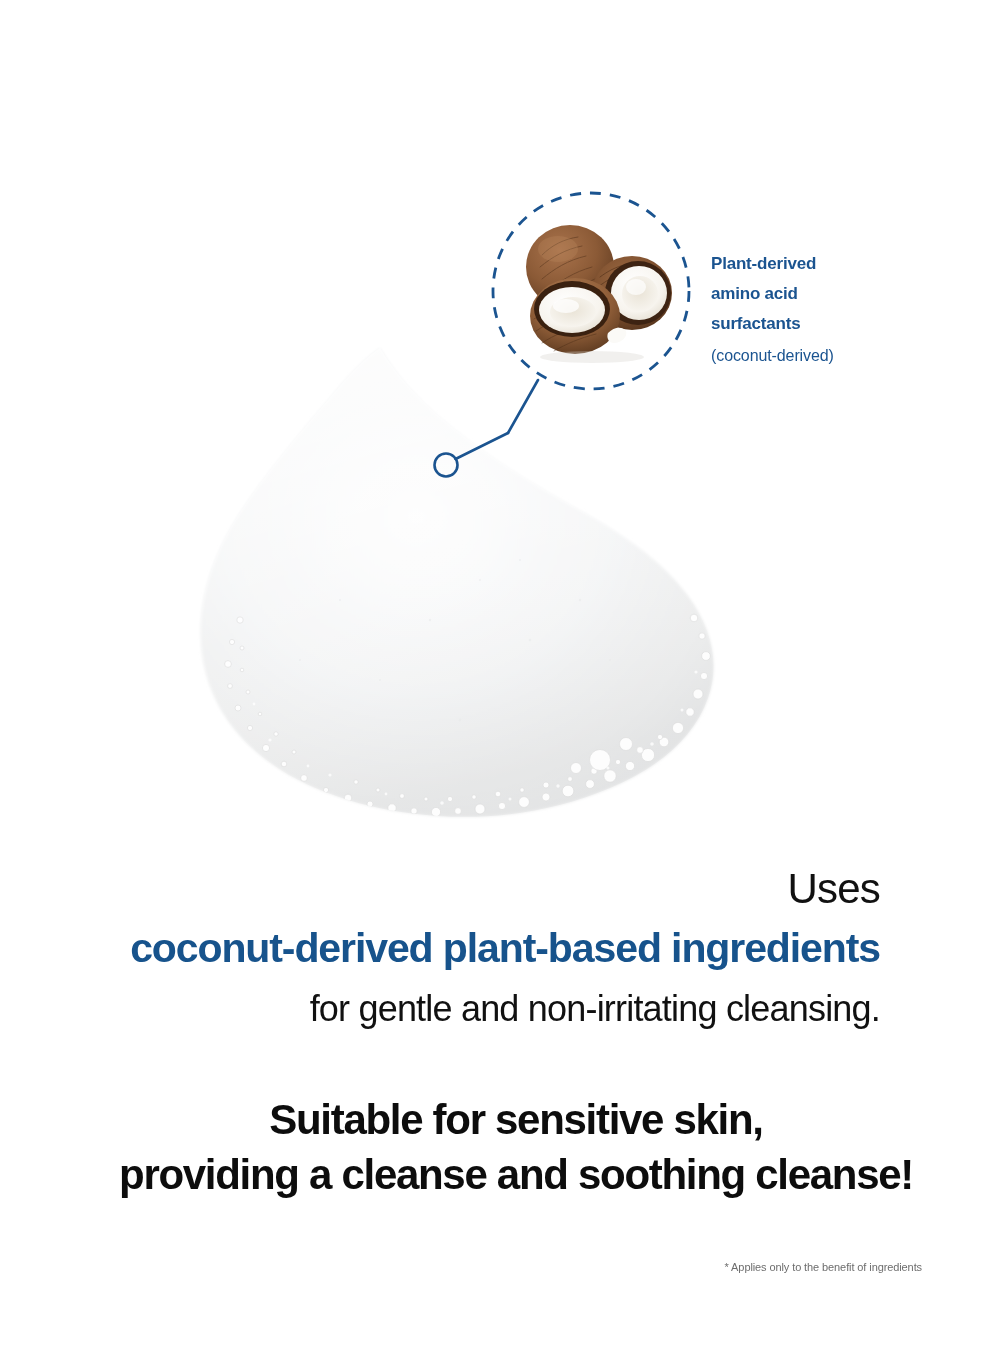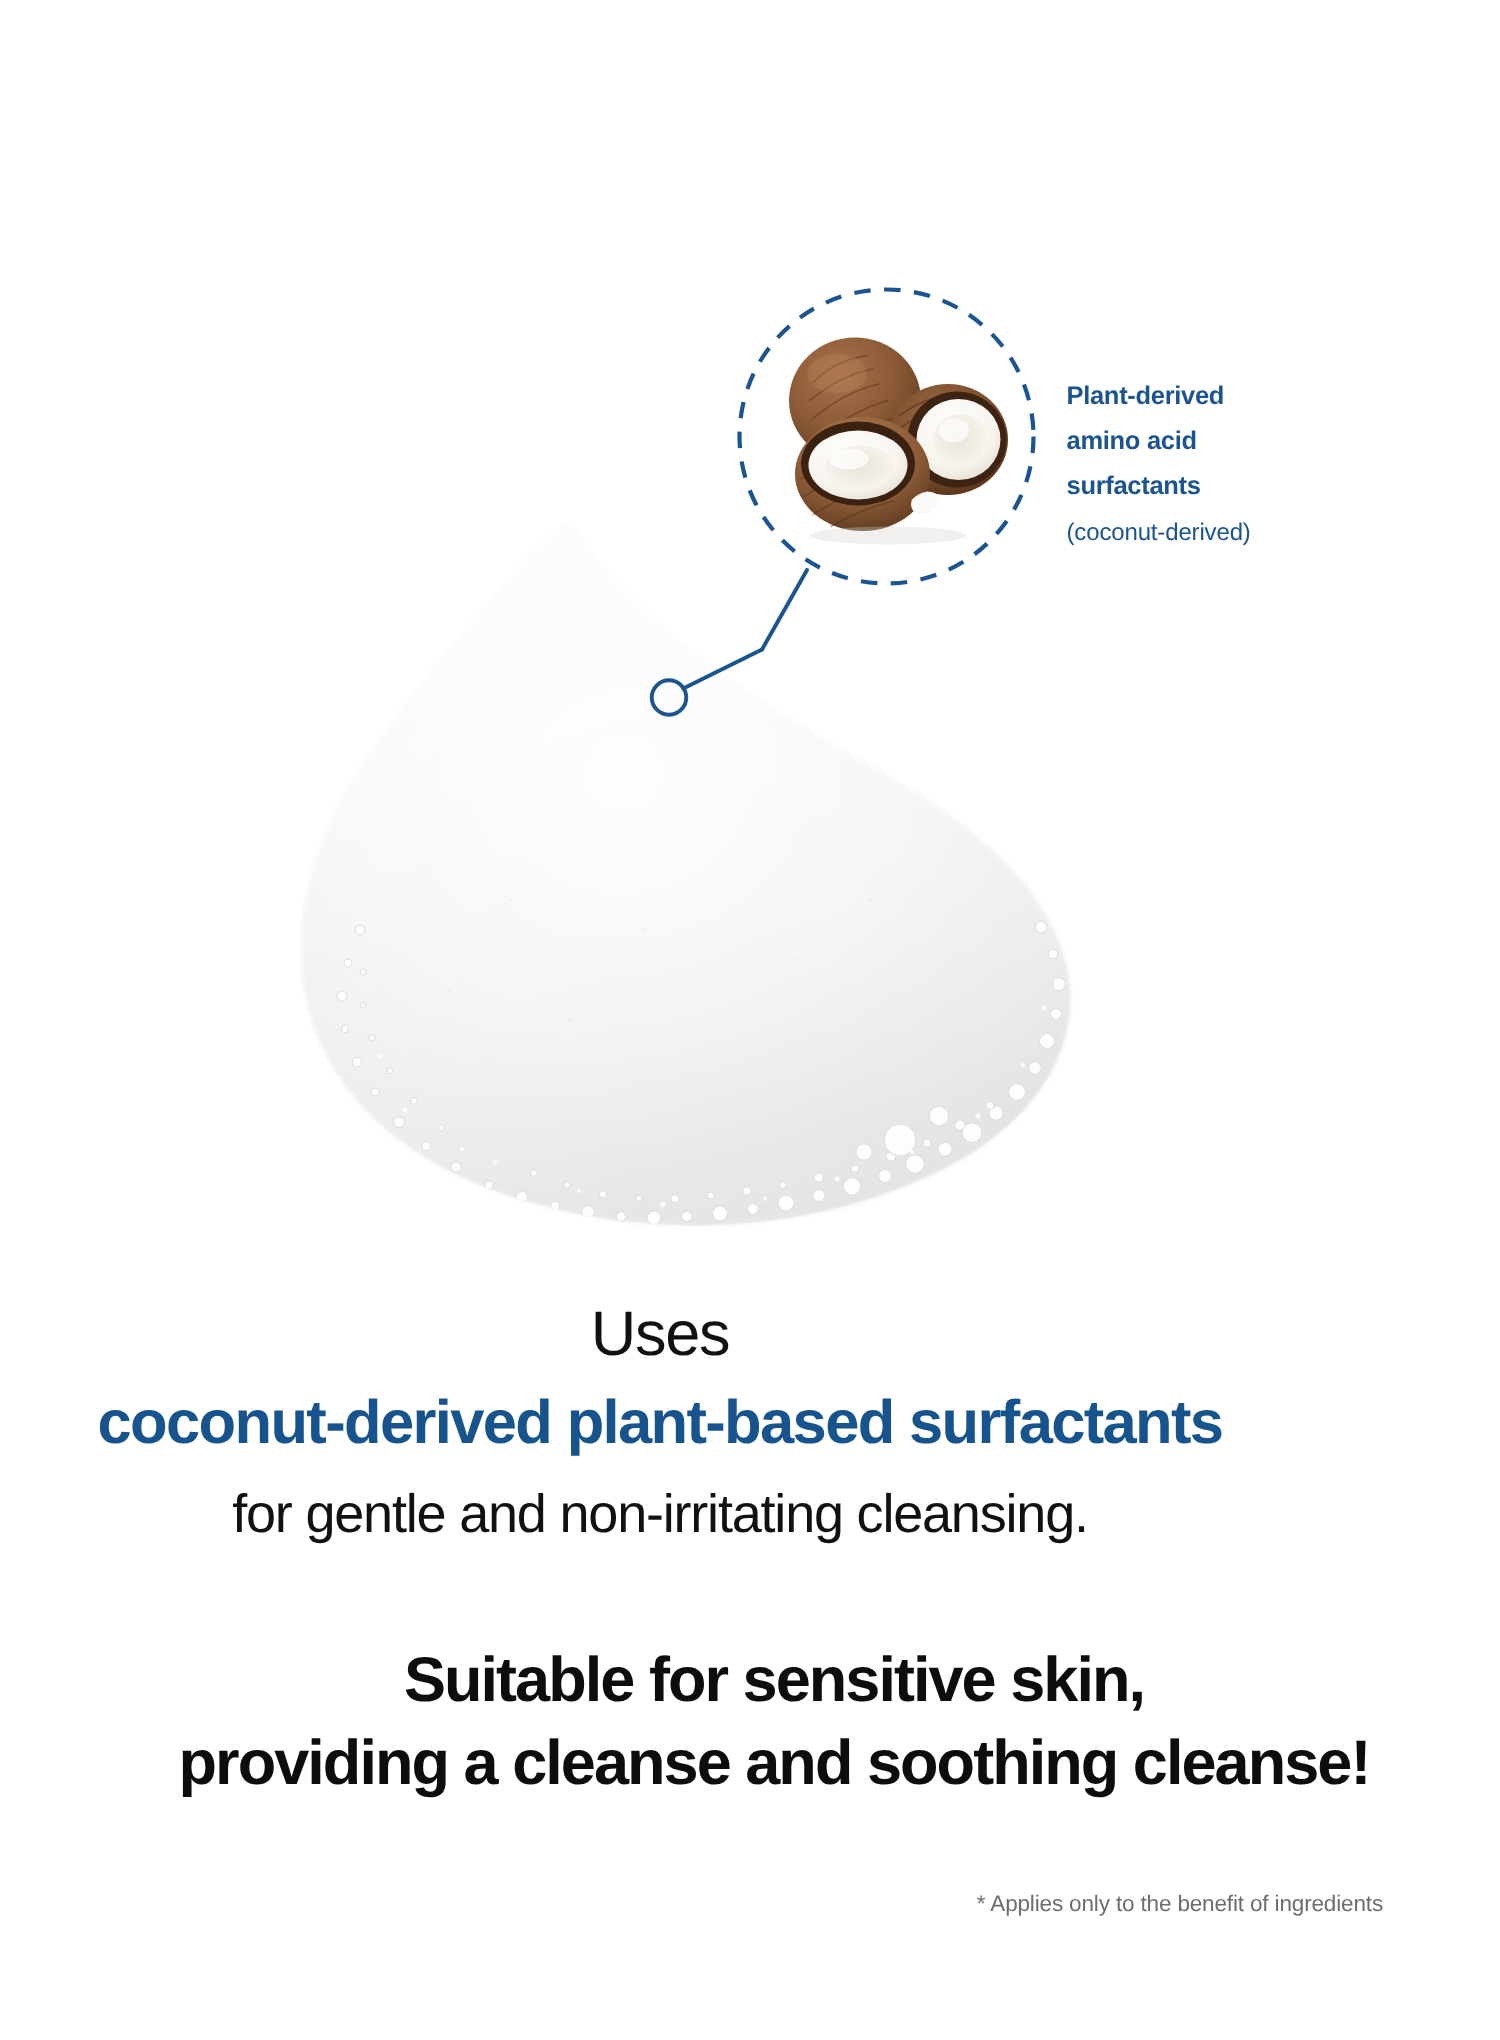--- a/index.html
+++ b/index.html
@@ -57,21 +57,21 @@
     line-height:22px;
     margin-top:6px;
     letter-spacing:-0.1px;
   }
 
   
   .copy-block {
     position:absolute;
     left:0; top:862px;
     width:880px;
-    text-align:center;
+    text-align:right;
   }
   .line-uses {
     color:#111111;
     font-size:42px;
     font-weight:normal;
     line-height:54px;
     letter-spacing:-0.8px;
   }
   .line-blue {
     color:#17538c;
@@ -100,21 +100,21 @@
     font-size:42px;
     font-weight:bold;
     line-height:55px;
     letter-spacing:-1.3px;
   }
 
   .footnote {
     position:absolute;
     right:78px; top:1261px;
     color:#6d6d6d;
-    font-size:15px;
+    font-size:11px;
     font-weight:normal;
     letter-spacing:-0.1px;
     text-align:right;
   }
 </style>
 </head>
 <body>
 
 <div id="page">
 
@@ -338,21 +338,21 @@
     <div class="callout-title">
       <div>Plant-derived</div>
       <div>amino acid</div>
       <div>surfactants</div>
     </div>
     <div class="callout-sub">(coconut-derived)</div>
   </div>
 
   <div class="copy-block">
     <div class="line-uses">Uses</div>
-    <div class="line-blue">coconut-derived plant-based surfactants</div>
+    <div class="line-blue">coconut-derived plant-based ingredients</div>
     <div class="line-plain">for gentle and non-irritating cleansing.</div>
   </div>
 
   <div class="headline-block">
     <div class="headline-line">Suitable for sensitive skin,</div>
     <div class="headline-line">providing a cleanse and soothing cleanse!</div>
   </div>
 
   <div class="footnote">* Applies only to the benefit of ingredients</div>
 

